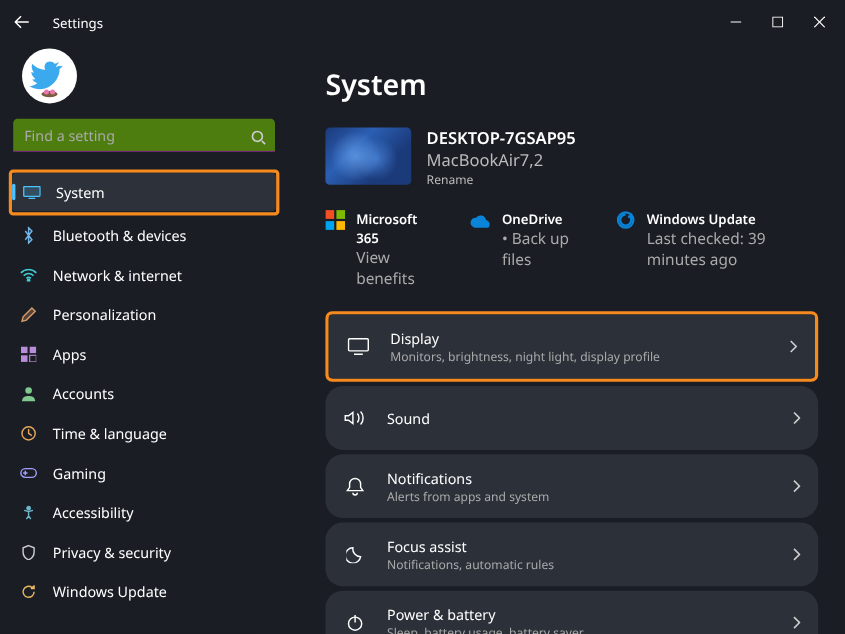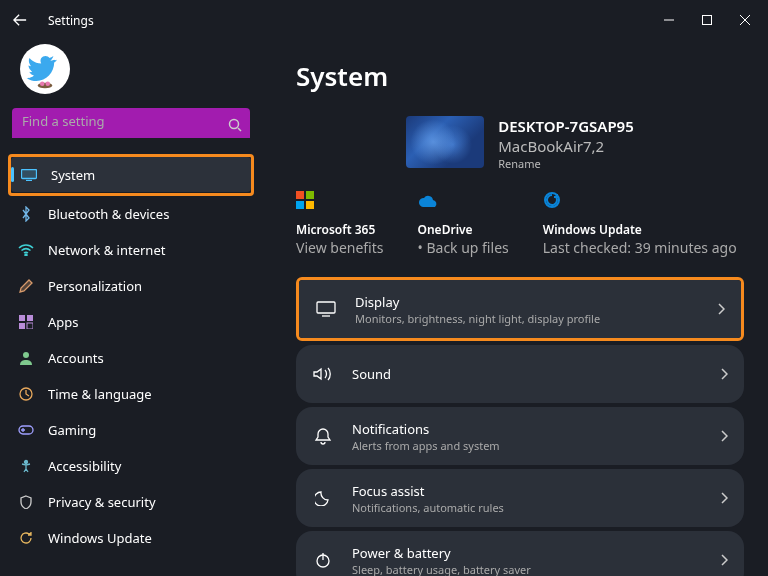--- a/index.html
+++ b/index.html
@@ -11,46 +11,46 @@
 .spacer { flex: 1; }
 .winbtn { width: 38px; height: 32px; display: flex; align-items: center; justify-content: center; cursor: pointer; }
 
 .main { display: flex; height: calc(100% - 40px); }
 
 .sidebar { width: 262px; padding: 0 8px; }
 .avatar { width: 50px; height: 50px; border-radius: 50%; background: #fff; margin: 4px 0 14px 12px; overflow: hidden; display: flex; align-items: center; justify-content: center; }
 .avatar svg { width: 46px; height: 46px; }
 
 .search { margin: 0 4px 16px 4px; position: relative; }
-.search input { width: 100%; height: 30px; background: #a21caf; border: none; border-bottom: 5px solid #a21caf; padding: 0 30px 0 10px; color: #ccc; font-size: 13px; border-radius: 4px 4px 0 0; }
+.search input { width: 100%; height: 30px; background: #4d7c0f; border: none; border-bottom: 1px solid #a21caf; padding: 0 30px 0 10px; color: #ccc; font-size: 13px; border-radius: 4px 4px 0 0; }
 .search input::placeholder { color: #aaa; }
 .search .sicon { position: absolute; right: 8px; top: 7px; }
 
 .nav { list-style: none; }
 .nav li { height: 35px; display: flex; align-items: center; padding: 0 10px; border-radius: 4px; cursor: pointer; font-size: 13px; gap: 14px; margin-bottom: 1px; }
 .nav li.active { background: #2c313a; position: relative; }
 .nav li.active::before { content:""; position:absolute; left:0; top:10px; width:3px; height:15px; background:#4cc2ff; border-radius: 2px; }
 .navicon { width: 16px; height: 16px; display: flex; align-items: center; justify-content: center; }
 
 .highlight-box { border: 3px solid #f68a1e; border-radius: 4px; }
 
 .content { flex: 1; padding: 18px 24px 0 34px; overflow-y: auto; }
 .content::-webkit-scrollbar { width: 4px; }
 .content::-webkit-scrollbar-thumb { background: #555; border-radius: 2px; }
 .pagetitle { font-size: 26px; font-weight: 600; margin-bottom: 22px; }
 
-.devicerow { display: flex; align-items: flex-start; gap: 14px; margin-bottom: 20px; justify-content: center; }
+.devicerow { display: flex; align-items: flex-start; gap: 14px; margin-bottom: 20px; }
 .deviceimg { width: 78px; height: 52px; border-radius: 4px; background: linear-gradient(135deg, #1b3a7a 0%, #2b5fb3 35%, #1b3a7a 70%); position: relative; overflow: hidden; }
 .deviceimg::after { content:""; position:absolute; inset:0; background: radial-gradient(circle at 35% 50%, rgba(120,180,255,.6), transparent 40%), radial-gradient(circle at 60% 55%, rgba(90,160,255,.5), transparent 35%); }
 .devname { font-size: 15px; font-weight: 600; }
 .devmodel { font-size: 15px; color: #bbb; }
 .devrename { font-size: 11px; color: #bbb; cursor: pointer; }
 
 .promos { display: flex; gap: 34px; margin-bottom: 20px; }
-.promo { display: flex; gap: 10px; align-items: flex-start; cursor: pointer; flex-direction: column; }
+.promo { display: flex; gap: 10px; align-items: flex-start; cursor: pointer; }
 .promo .picon { width: 20px; height: 20px; }
 .promo .ptitle { font-size: 12px; font-weight: 600; }
 .promo .psub { font-size: 14px; color: #aaa; }
 
 .card { background: #2b3039; border-radius: 16px; height: 58px; display: flex; align-items: center; padding: 0 16px; margin-bottom: 4px; cursor: pointer; }
 .cicon { width: 22px; margin-right: 18px; display: flex; align-items: center; justify-content: center; }
 .ctext { flex: 1; }
 .ctitle { font-size: 13px; }
 .cdesc { font-size: 11px; color: #aaa; }
 .chev { color: #ccc; }

